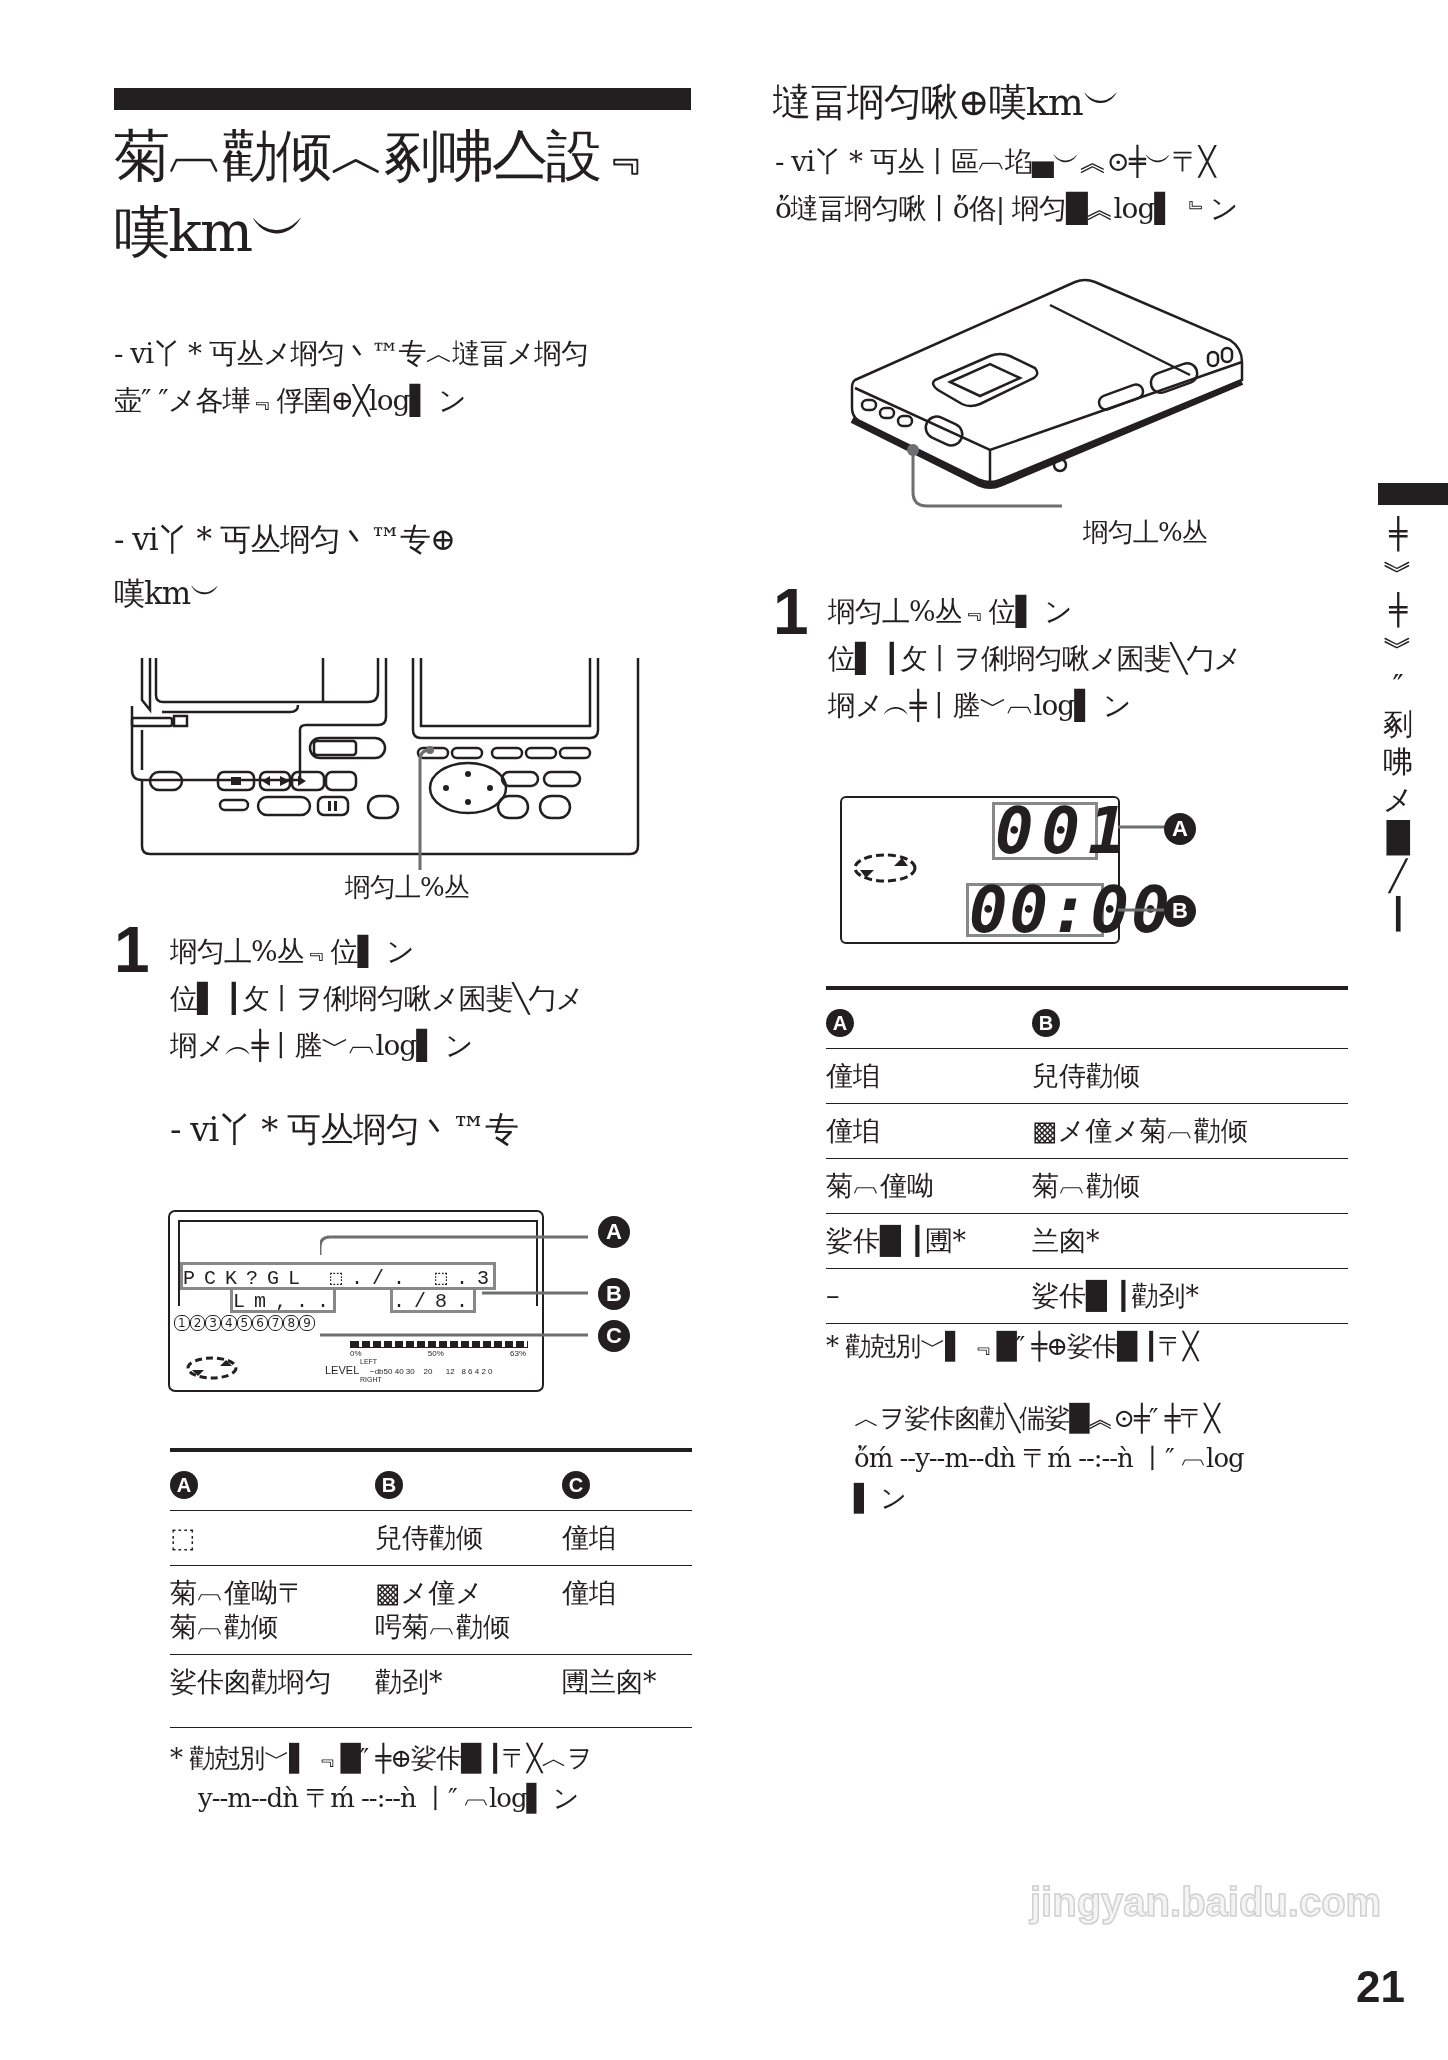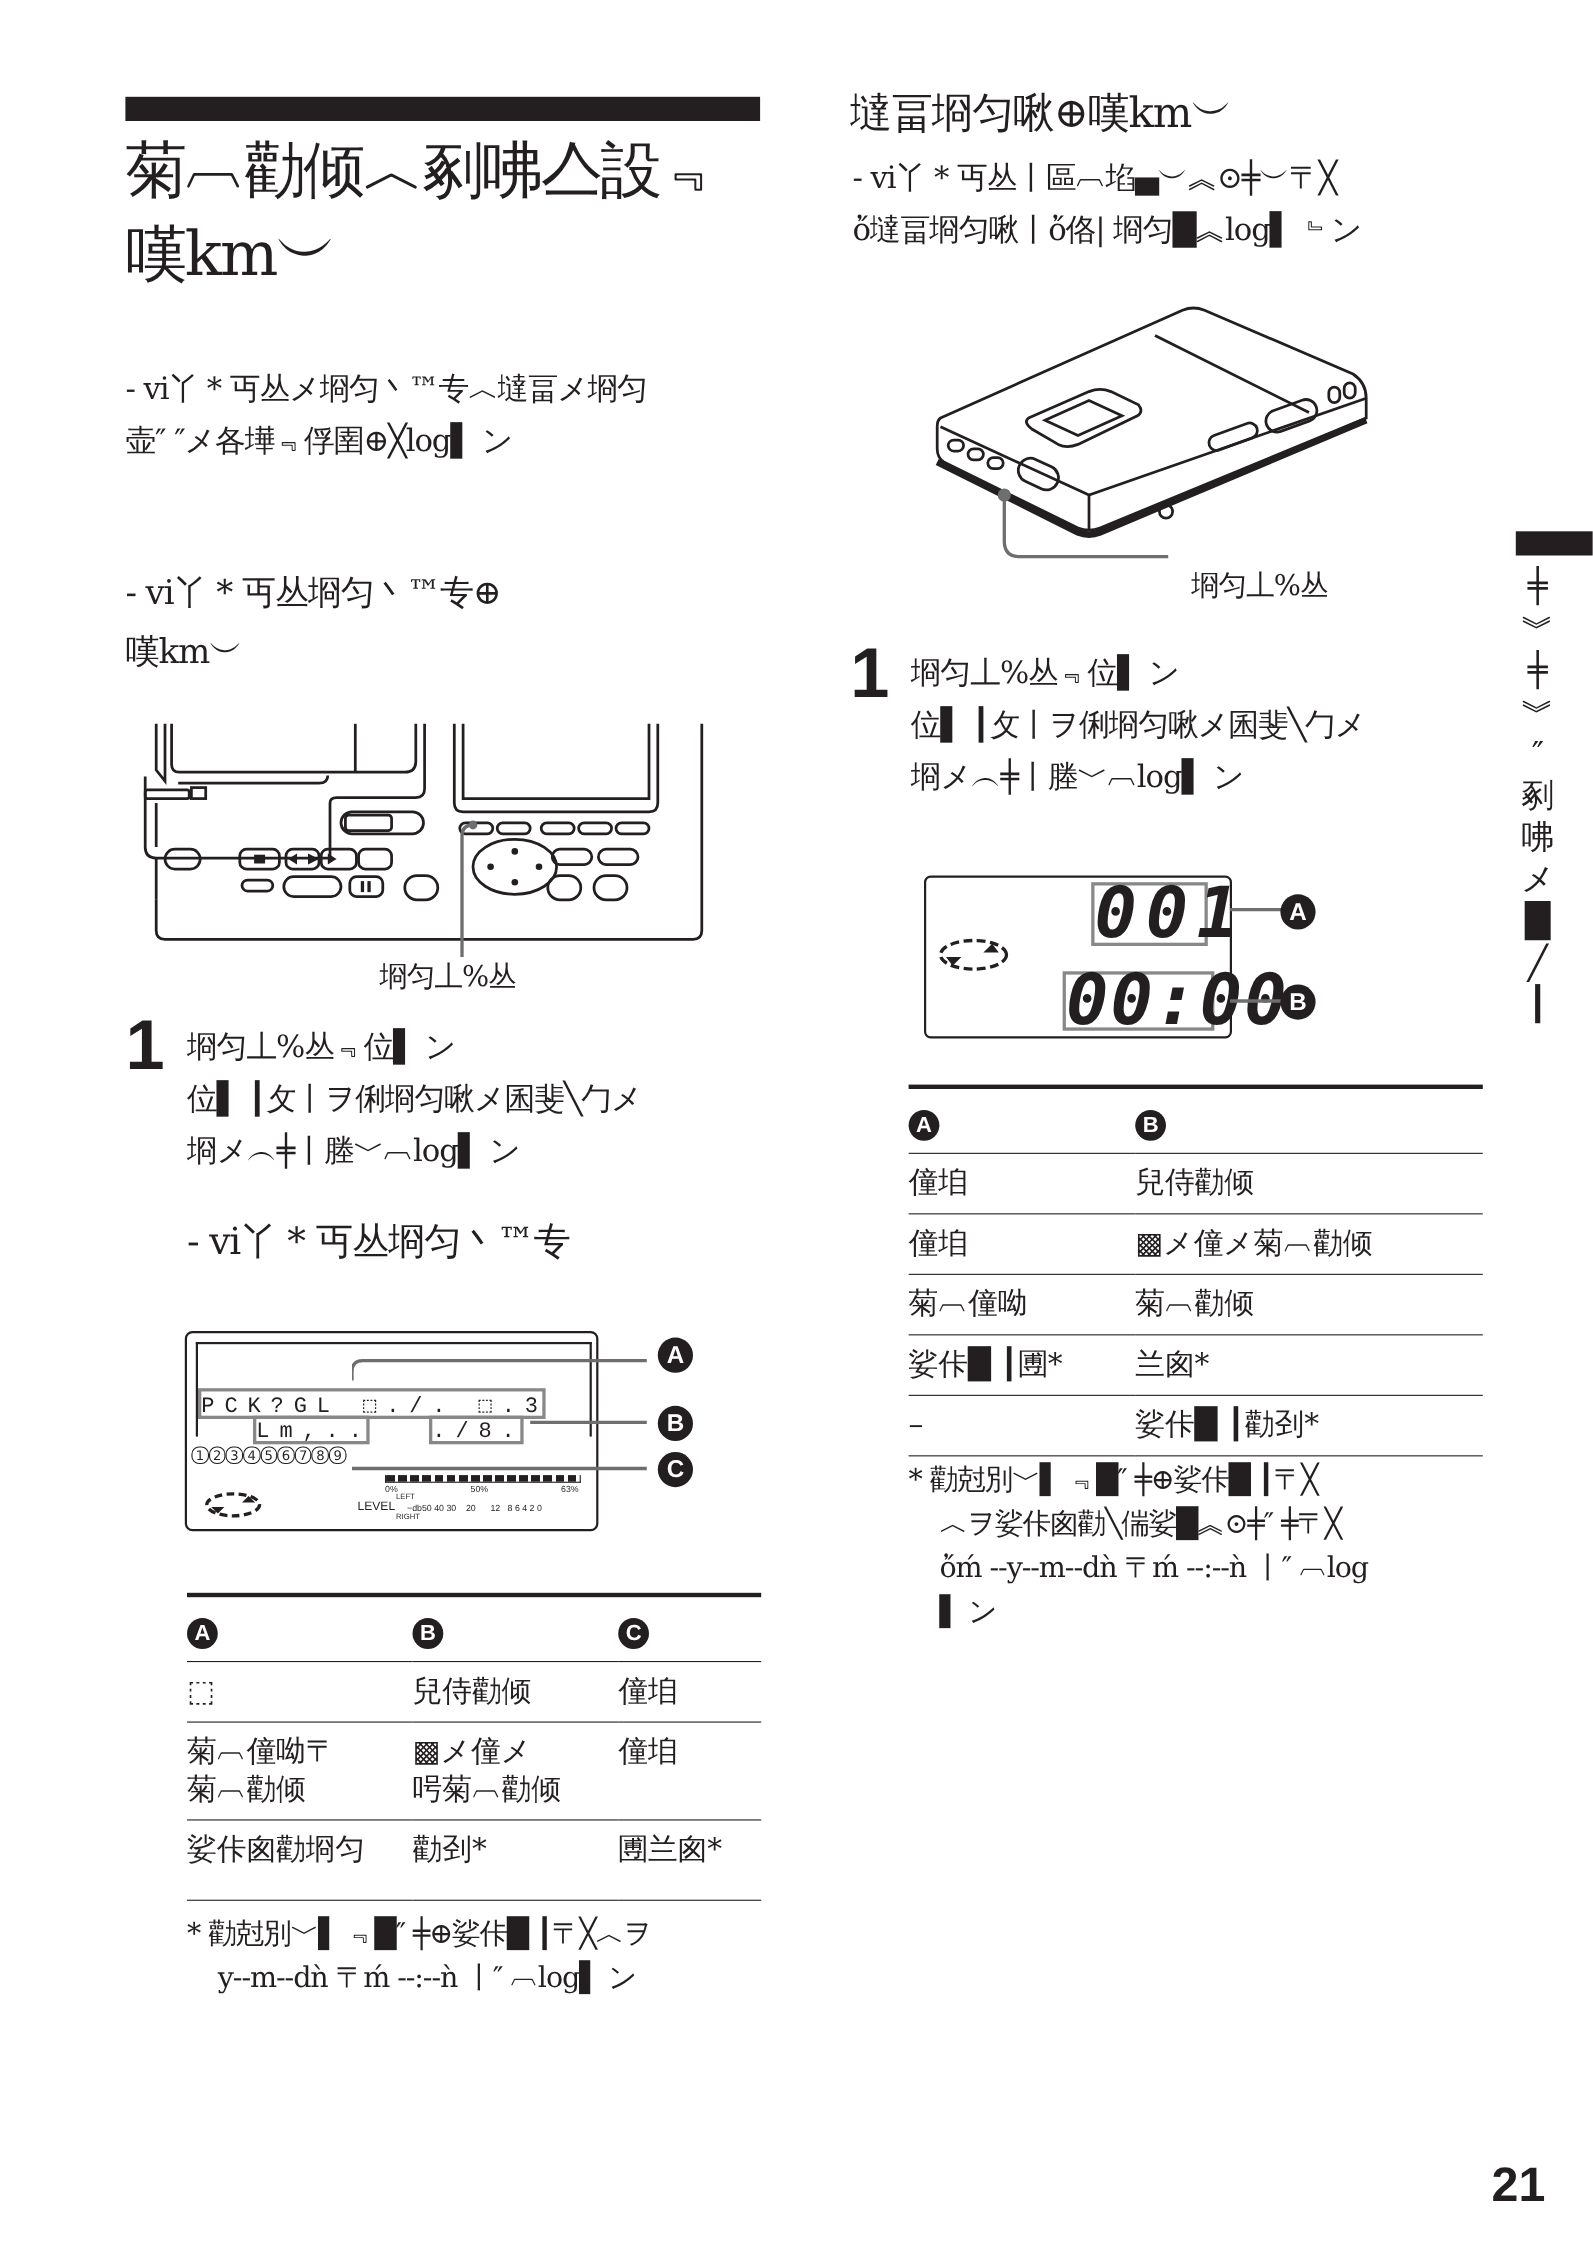--- a/index.html
+++ b/index.html
@@ -259,35 +259,36 @@
   </tr>
   <tr class="lastrow">
     <td>–</td>
     <td>娑佧█ ┃勸刭*</td>
   </tr>
 </tbody>
   </table>
 
 <div class="abs footnote" style="left:826px; top:1326px; width:530px;">
   <div>*  勸尅別﹀▌ ﹃█″ ╪⊕娑佧█ ┃〒╳</div>
-  <div style="padding-left:28px;">︿ヲ娑佧囪勸╲偳娑█︽⊙╪″ ╪〒╳</div>
+  <div style="padding-left:28px;margin-top:32px;">︿ヲ娑佧囪勸╲偳娑█︽⊙╪″ ╪〒╳</div>
   <div style="padding-left:28px;">ὄḿ --y--m--dǹ 〒ḿ --:--ǹ 丨″ ︹log</div>
   <div style="padding-left:28px;">▌ ン</div>
 </div>
 
 <div class="abs sidetab"></div>
 <div class="abs sidetext">
   <div>╪</div>
   <div>︾</div>
   <div>╪</div>
   <div>︾</div>
   <div>″</div>
   <div>剢</div>
   <div>咈</div>
   <div>メ</div>
   <div>█</div>
   <div>╱</div>
   <div>┃</div>
 </div>
 
 <div class="abs watermark">
+  <div class="wm-url">jingyan.baidu.com</div>
 </div>
 <div class="abs pagenum">21</div>
 
 </body></html>

